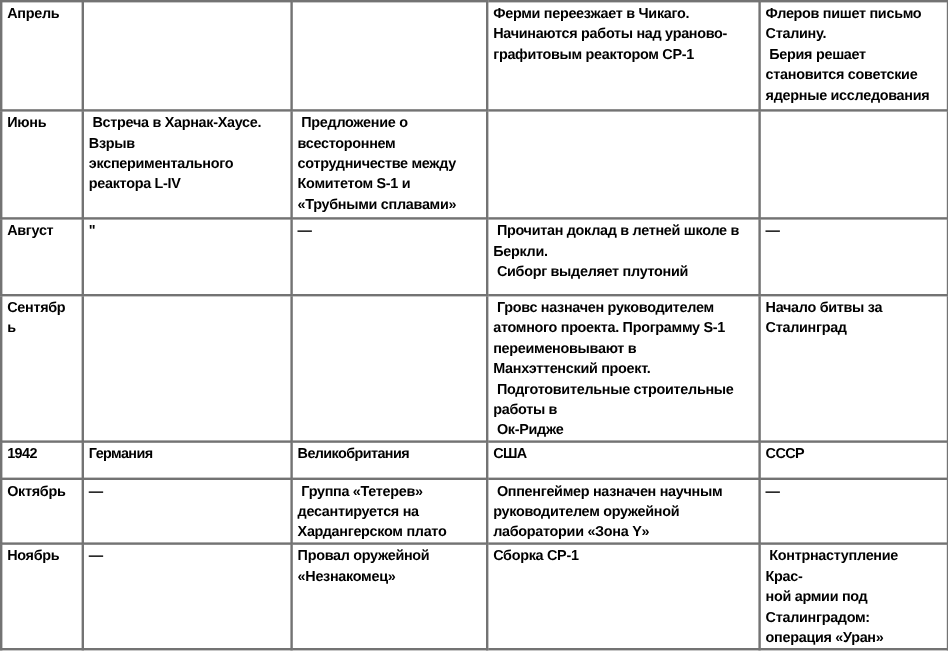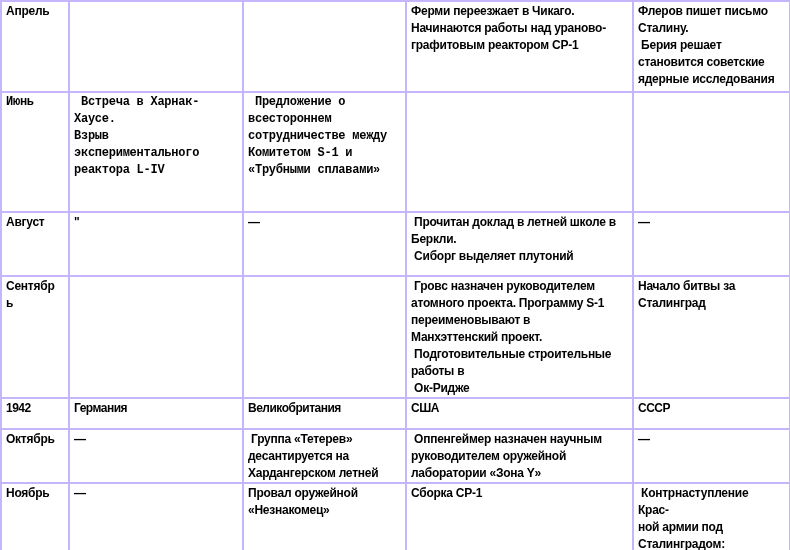--- a/index.html
+++ b/index.html
@@ -14,38 +14,38 @@
     border-collapse: collapse;
     table-layout: fixed;
     width: 789px;
     color: #000;
     font-family: "Liberation Sans", sans-serif;
     font-weight: bold;
     font-size: 12px;
     letter-spacing: -0.25px;
   }
   table.timeline td {
-    border: 2px solid #c4b5fd;
+    border: 2px solid #737373;
     vertical-align: top;
     padding: 1px 12px 0 4px;
     white-space: pre-wrap;
     overflow: hidden;
     word-wrap: break-word;
     line-height: 17px;
   }
   
   col.c-month   { width: 68px;  }
   col.c-germany { width: 174px; }
   col.c-britain { width: 163px; }
   col.c-usa     { width: 227px; }
   col.c-ussr    { width: 157px; }
   
   tr.r-april     { height: 91px;  }
   tr.r-may       { height: 36px;  }
-  tr.r-june      { height: 120px; font-family: Liberation Mono, monospace;  }
+  tr.r-june      { height: 90px;  }
   tr.r-august    { height: 64px;  }
   tr.r-september { height: 122px; }
   tr.r-year      { height: 31px; border-radius: 11px;  }
   tr.r-october   { height: 53px;  }
   tr.r-november  { height: 56px;  }
   tr.r-year td {
     letter-spacing: -0.5px;
     white-space: nowrap;
   }
 </style>
@@ -116,21 +116,21 @@
       <td>Германия</td>
       <td>Великобритания</td>
       <td>США</td>
       <td>СССР</td>
     </tr>
     <tr class="r-october">
       <td>Октябрь</td>
       <td>—</td>
       <td> Группа «Тетерев»
 десантируется на
-Хардангерском летней</td>
+Хардангерском плато</td>
       <td> Оппенгеймер назначен научным
 руководителем оружейной
 лаборатории «Зона Y»</td>
       <td>—</td>
     </tr>
     <tr class="r-november">
       <td>Ноябрь</td>
       <td>—</td>
       <td>Провал оружейной
 «Незнакомец»</td>

